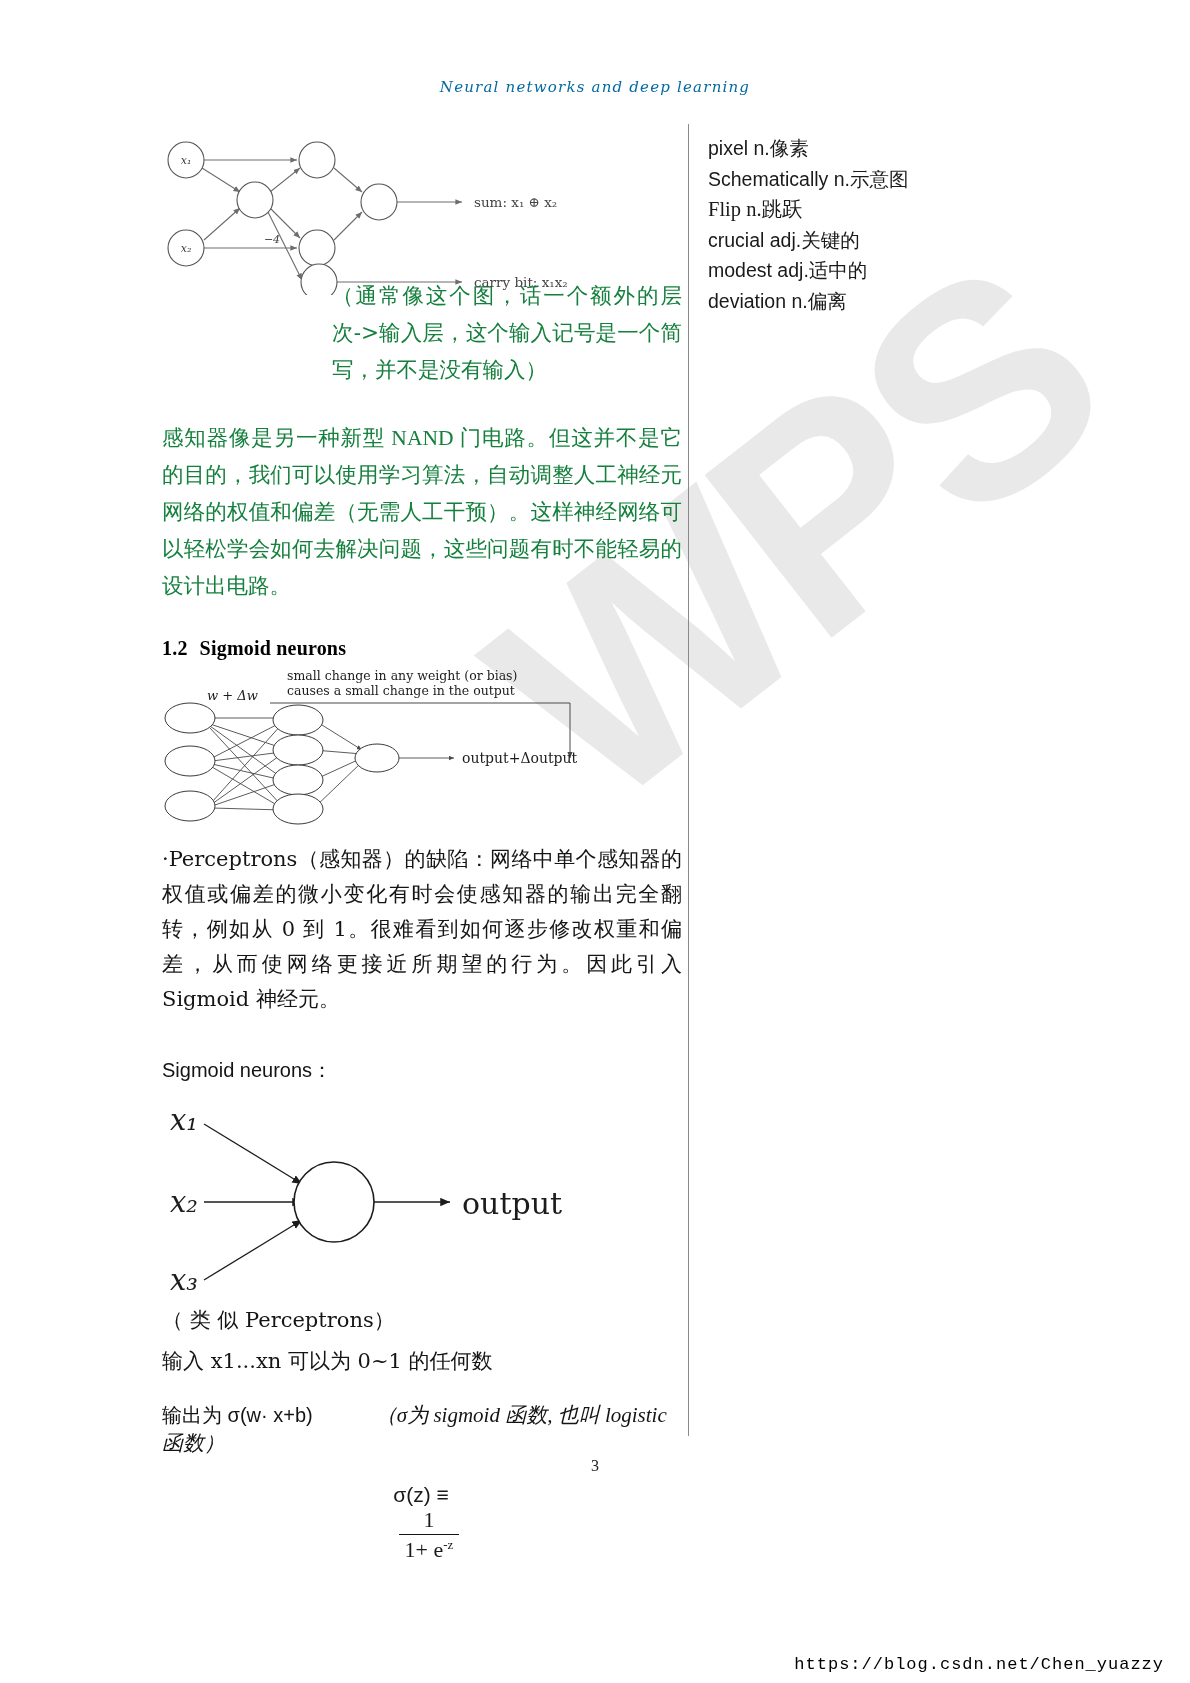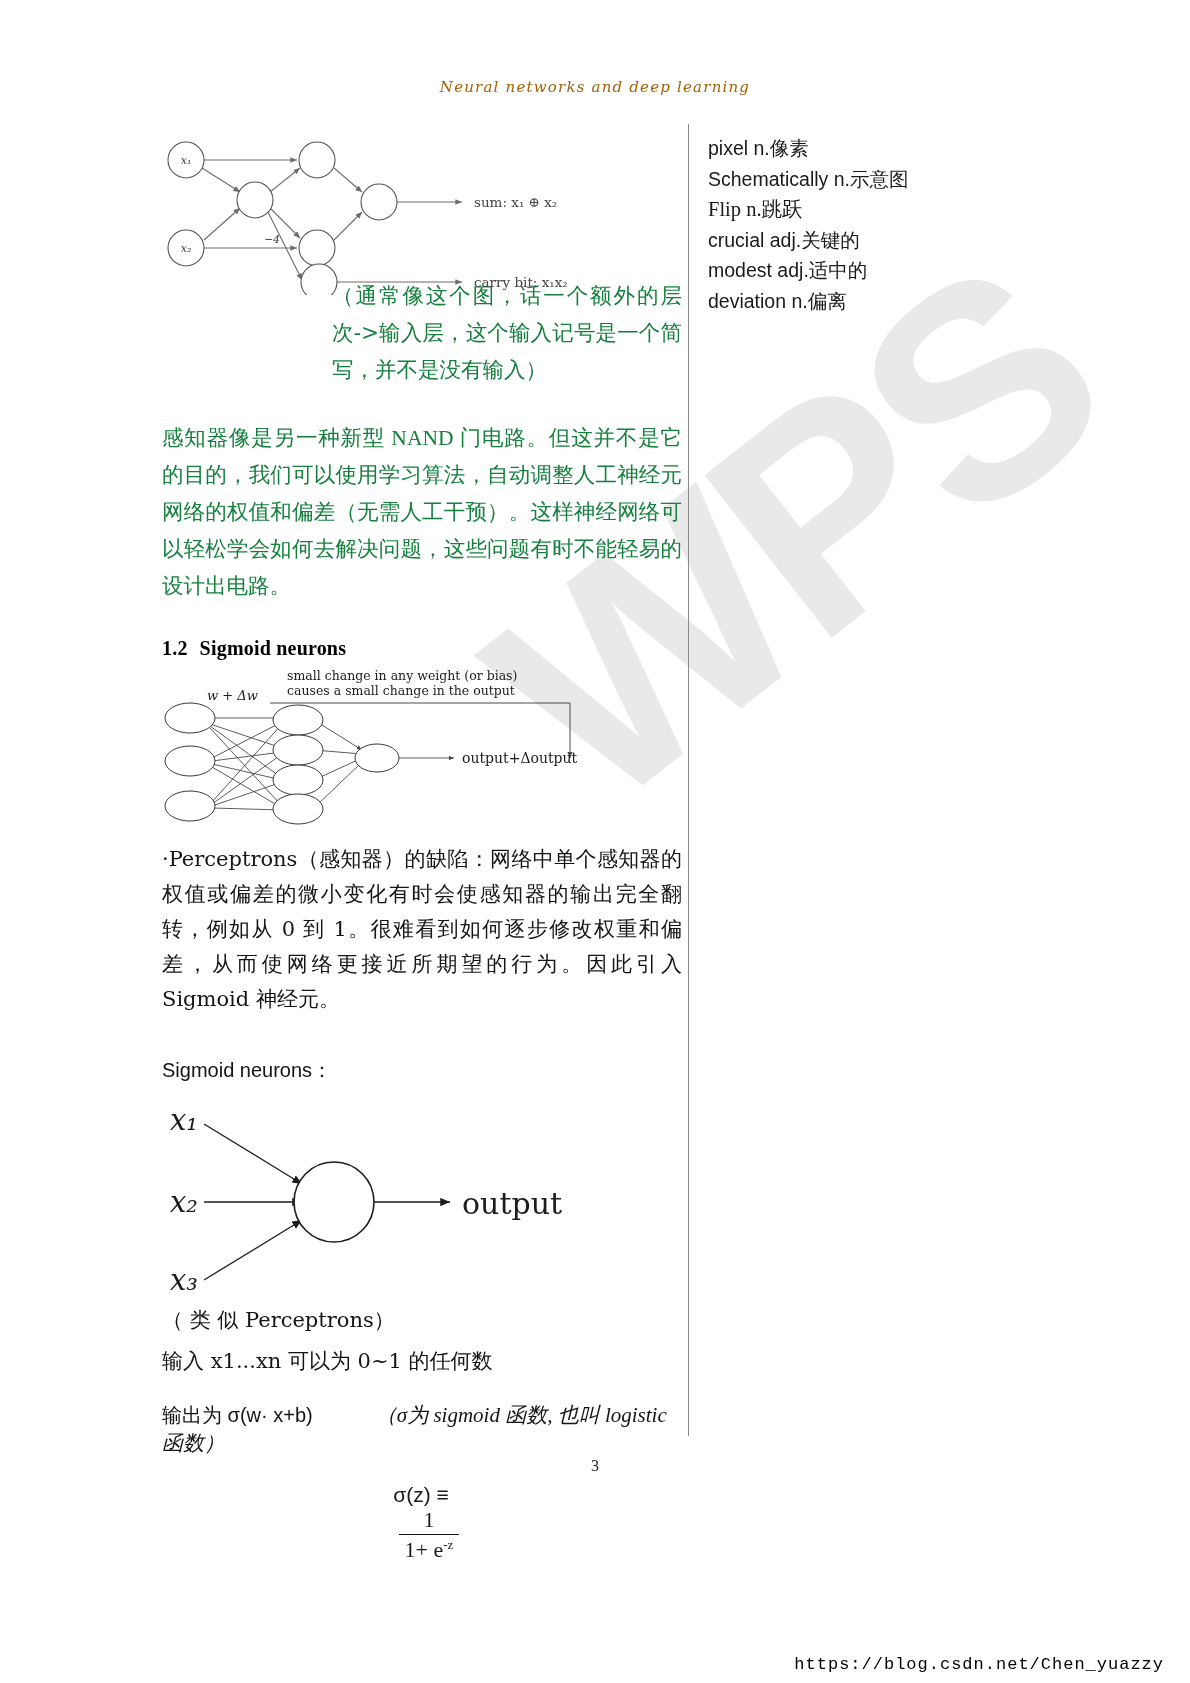--- a/index.html
+++ b/index.html
@@ -40,21 +40,21 @@
   .doc-header {
     position: absolute;
     top: 78px;
     left: 0;
     width: 1190px;
     text-align: center;
     font-family: "DejaVu Serif", serif;
     font-size: 15px;
     font-style: italic;
     letter-spacing: 1.2px;
-    color: #a16207;
+    color: #0369a1;
     z-index: 2;
   }
 
   
   .divider {
     position: absolute;
     left: 688px;
     top: 124px;
     width: 1px;
     height: 1312px;

